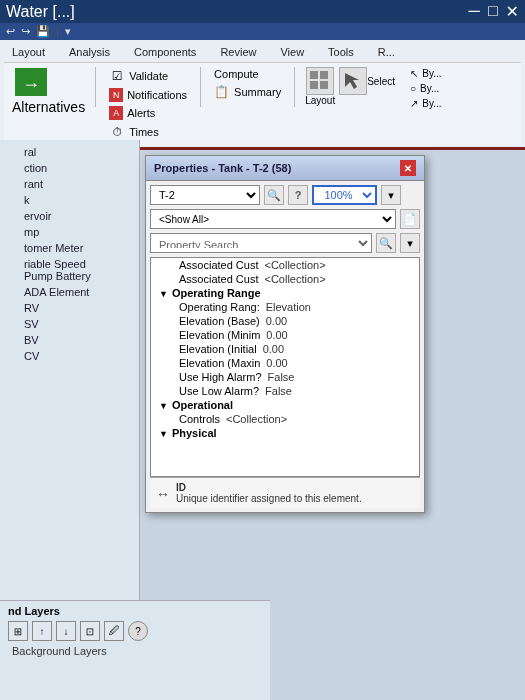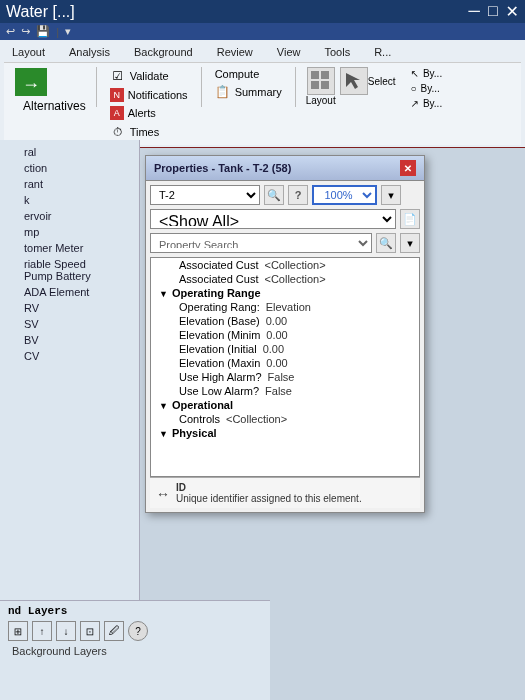--- a/index.html
+++ b/index.html
@@ -9,21 +9,21 @@
       background: #c8d4e0;
       width: 525px;
       height: 700px;
       overflow: hidden;
       position: relative;
     }
 
     
     .ribbon {
       background: #e8eef4;
-      border-bottom: 1px solid #7f1d1d;
+      border-bottom: 3px solid #7f1d1d;
       padding: 2px 4px;
       display: flex;
       flex-direction: column;
     }
     .ribbon-tabs {
       display: flex;
       gap: 16px;
       font-size: 11px;
       color: #222;
       padding: 2px 4px;
@@ -175,21 +175,21 @@
       display: flex;
       align-items: center;
       gap: 4px;
       margin-bottom: 4px;
     }
     .show-all-select {
       flex: 1;
       border: 1px solid #888;
       background: white;
       padding: 2px 4px;
-      font-size: 16px;
+      font-size: 10px;
       height: 20px;
     }
     .properties-list {
       border: 1px solid #888;
       background: white;
       height: 220px;
       overflow-y: auto;
       font-size: 11px;
     }
     .prop-item {
@@ -258,21 +258,20 @@
       width: 270px;
       height: 100px;
       background: #dce6ef;
       border-top: 1px solid #aab;
       padding: 4px 8px;
     }
     .layers-title {
       font-size: 11px;
       font-weight: bold;
       margin-bottom: 4px;
-      font-family: Liberation Mono, monospace;
     }
     .layers-toolbar {
       display: flex;
       gap: 4px;
       margin-bottom: 4px;
     }
     .layer-tool-btn {
       width: 20px;
       height: 20px;
       border: 1px solid #888;
@@ -306,34 +305,34 @@
   <span style="cursor:pointer;">↪</span>
   <span style="cursor:pointer;">💾</span>
   <span style="color:#555;">|</span>
   <span style="cursor:pointer;">▾</span>
 </div>
 
 <div class="ribbon">
   <div class="ribbon-tabs">
     <span class="ribbon-tab">Layout</span>
     <span class="ribbon-tab">Analysis</span>
-    <span class="ribbon-tab">Background</span>
+    <span class="ribbon-tab">Components</span>
     <span class="ribbon-tab">Review</span>
     <span class="ribbon-tab">View</span>
     <span class="ribbon-tab">Tools</span>
     <span class="ribbon-tab">R...</span>
   </div>
 
   <div class="ribbon-content">
 
     <div class="ribbon-group">
       <div class="ribbon-btn">
         <div class="ribbon-icon" style="background:#2a8a2a;color:white;width:32px;height:28px;font-size:18px;font-weight:bold;">→</div>
       </div>
-      <span style="font-size:12px;margin-left:11px;">Alternatives</span>
+      <span style="font-size:14px;">Alternatives</span>
     </div>
 
     <div style="border-left:1px solid #bbb;height:40px;margin:0 2px;"></div>
 
     <div class="ribbon-group">
       <div class="ribbon-btn">
         <div class="ribbon-icon">☑</div>
         <span>Validate</span>
       </div>
       <div class="ribbon-btn">

